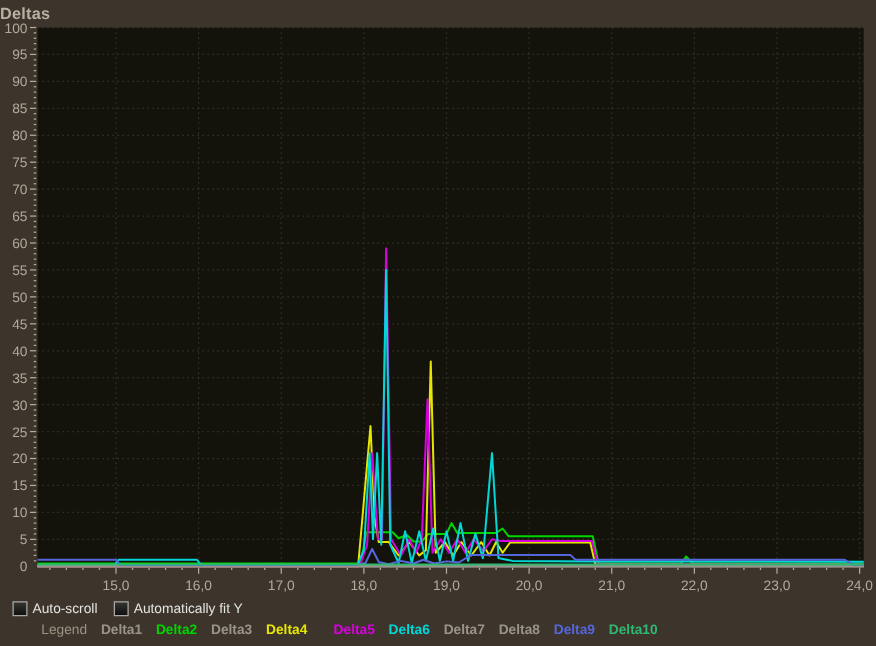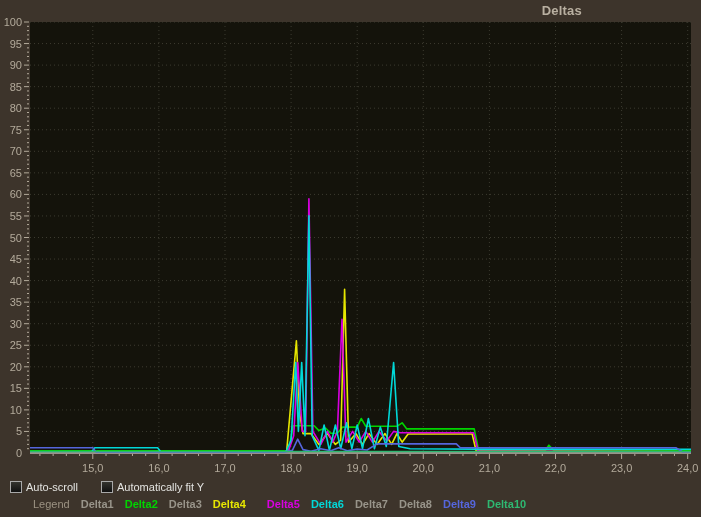--- a/index.html
+++ b/index.html
@@ -2,27 +2,27 @@
 <html><head>
 <meta charset="utf-8">
 <style>
   html,body{margin:0;padding:0;}
   body{
     width:701px;height:517px;overflow:hidden;position:relative;
     background:#3d342b;
     font-family:"Liberation Sans",sans-serif;
   }
   .title{
-    position:absolute;top:3px;left:0;width:582px;text-align:right;
+    position:absolute;top:3px;left:0;width:582px;text-align:left;
     font-size:13px;font-weight:bold;color:#b9b0a1;letter-spacing:.2px;
   }
   #chart-svg{position:absolute;top:0;left:0;}
   .controls-row{
     position:absolute;top:480px;left:10px;height:14px;
-    display:flex;align-items:center;gap:23px;
+    display:flex;align-items:center;gap:13px;
   }
   .checkbox-group{display:flex;align-items:center;gap:4px;cursor:default;}
   .checkbox{
     width:10px;height:10px;flex:0 0 auto;
     border:1px solid #a8a8a8;
     background:linear-gradient(180deg,#34342f 0%,#101010 100%);
   }
   .cb-label{font-size:11px;color:#e3e3e0;}
   .legend-row{
     position:absolute;top:498px;left:33px;

